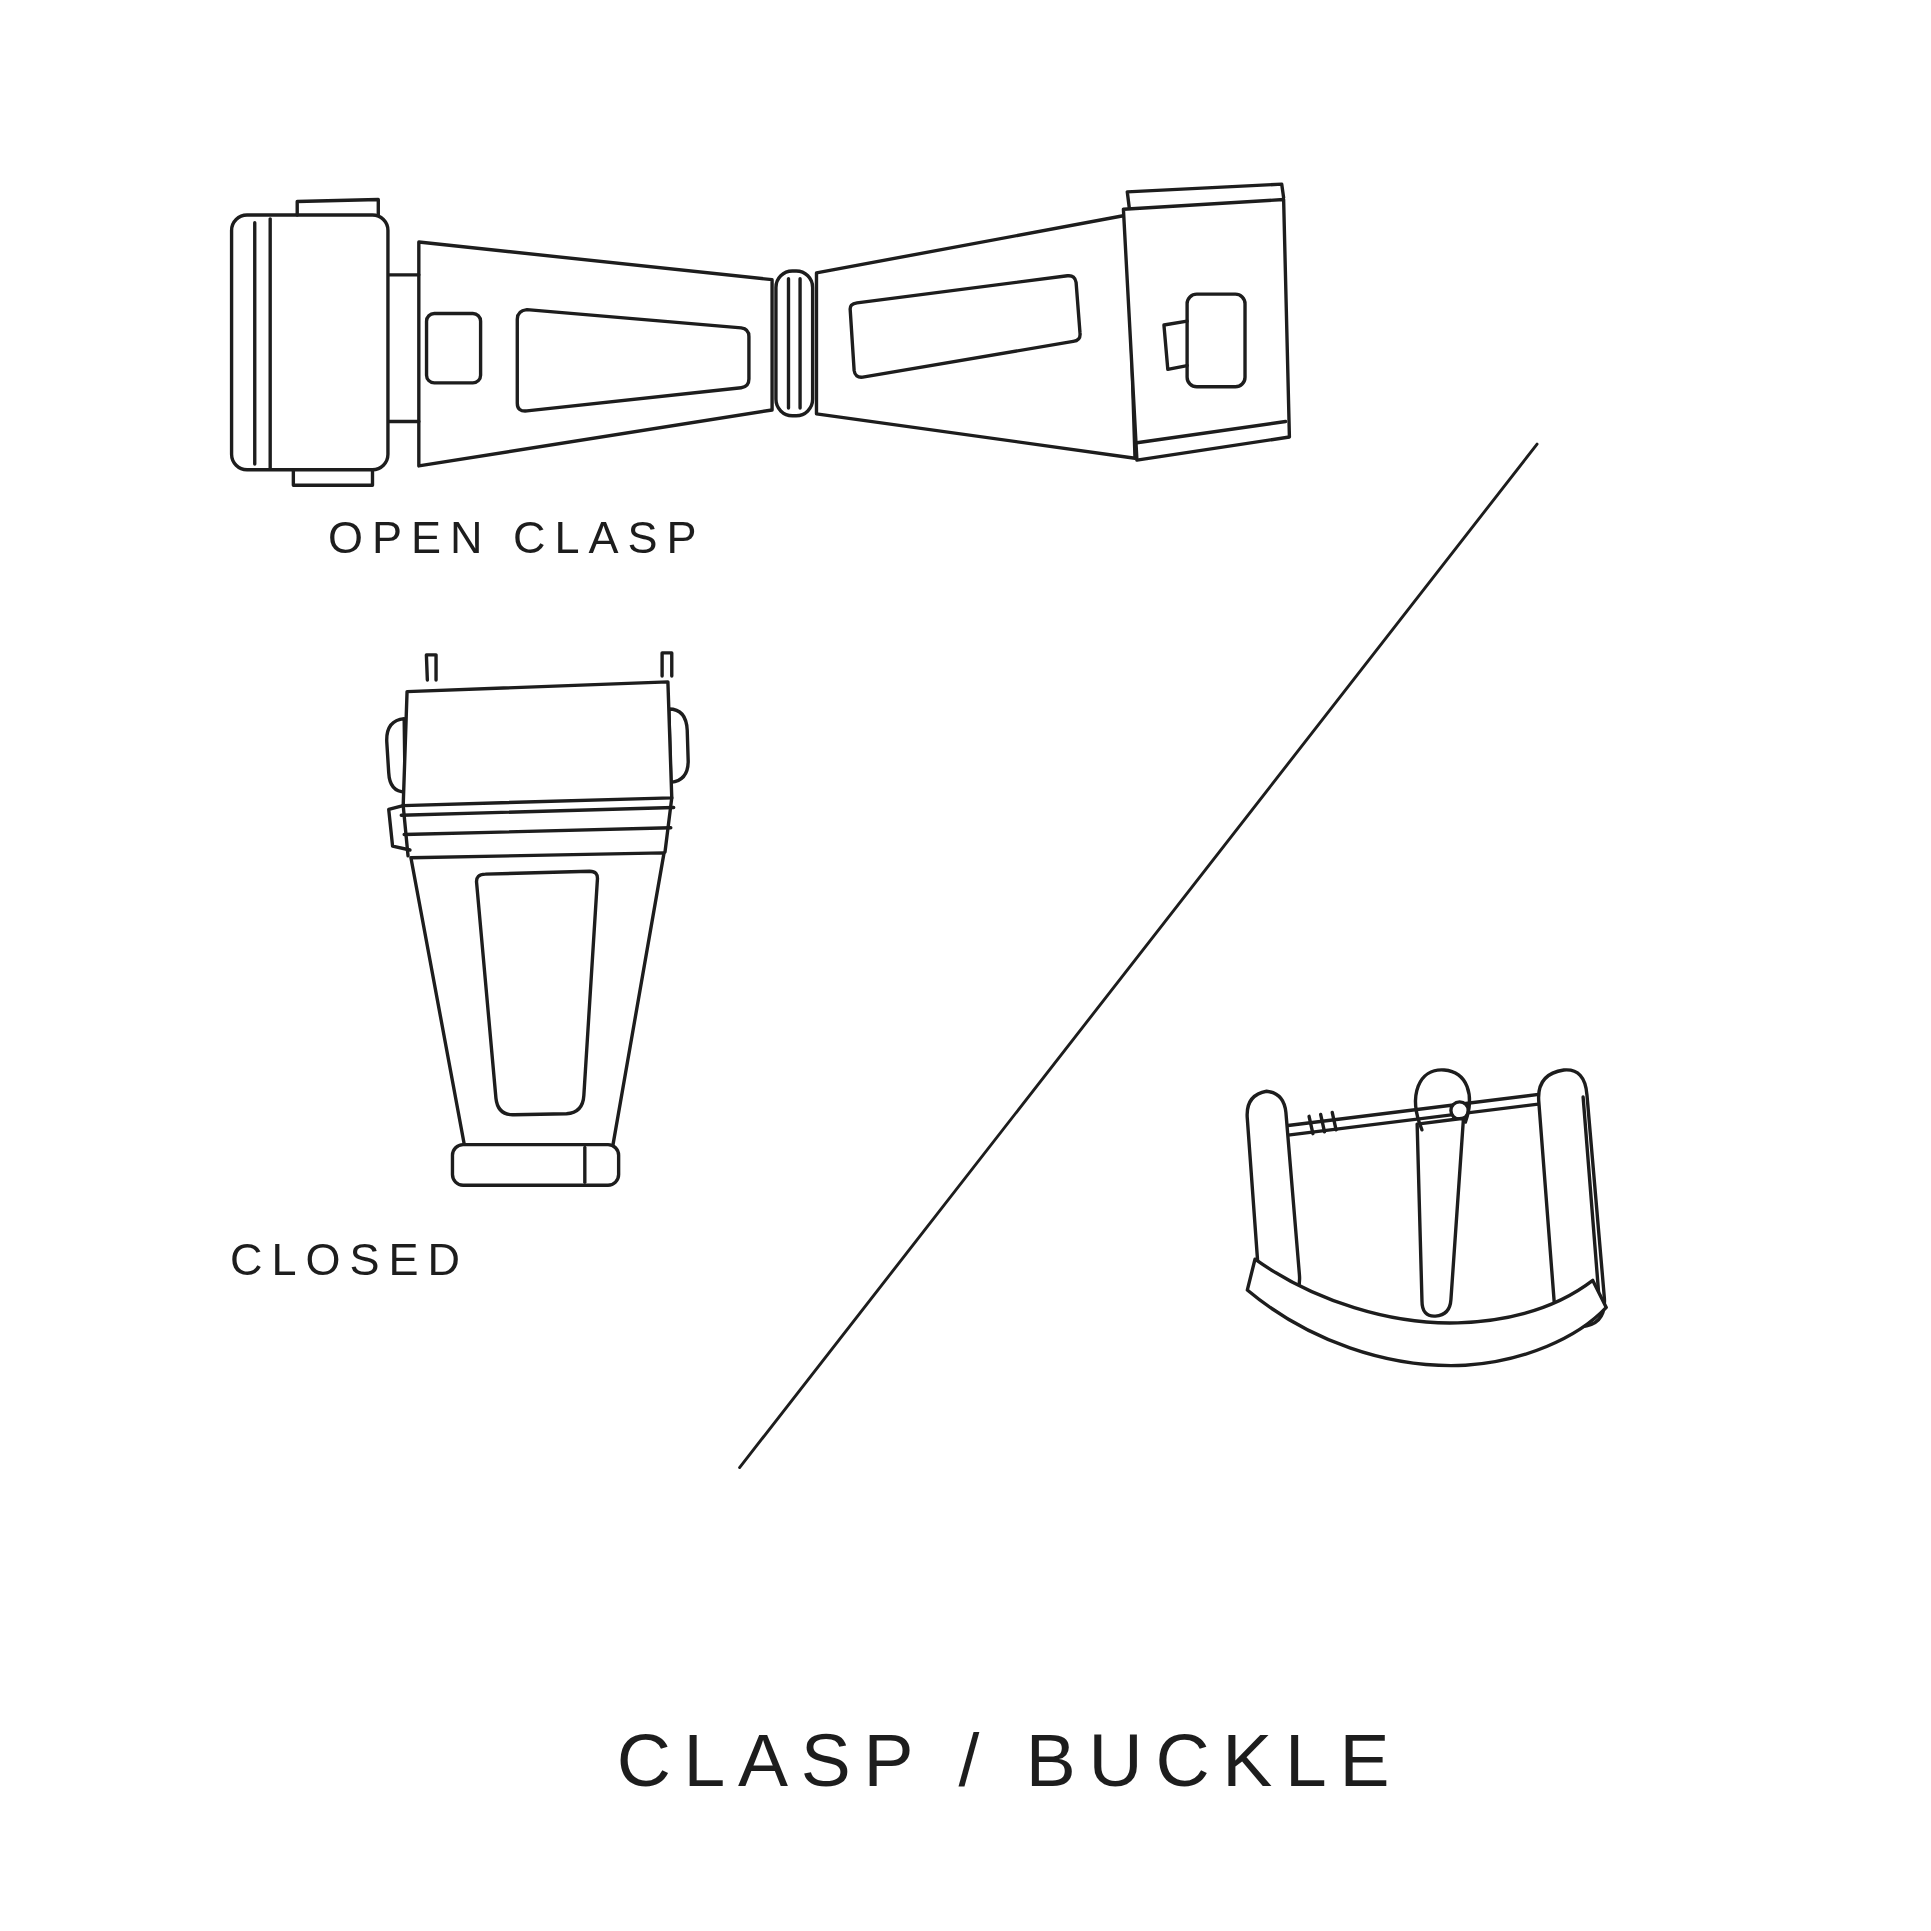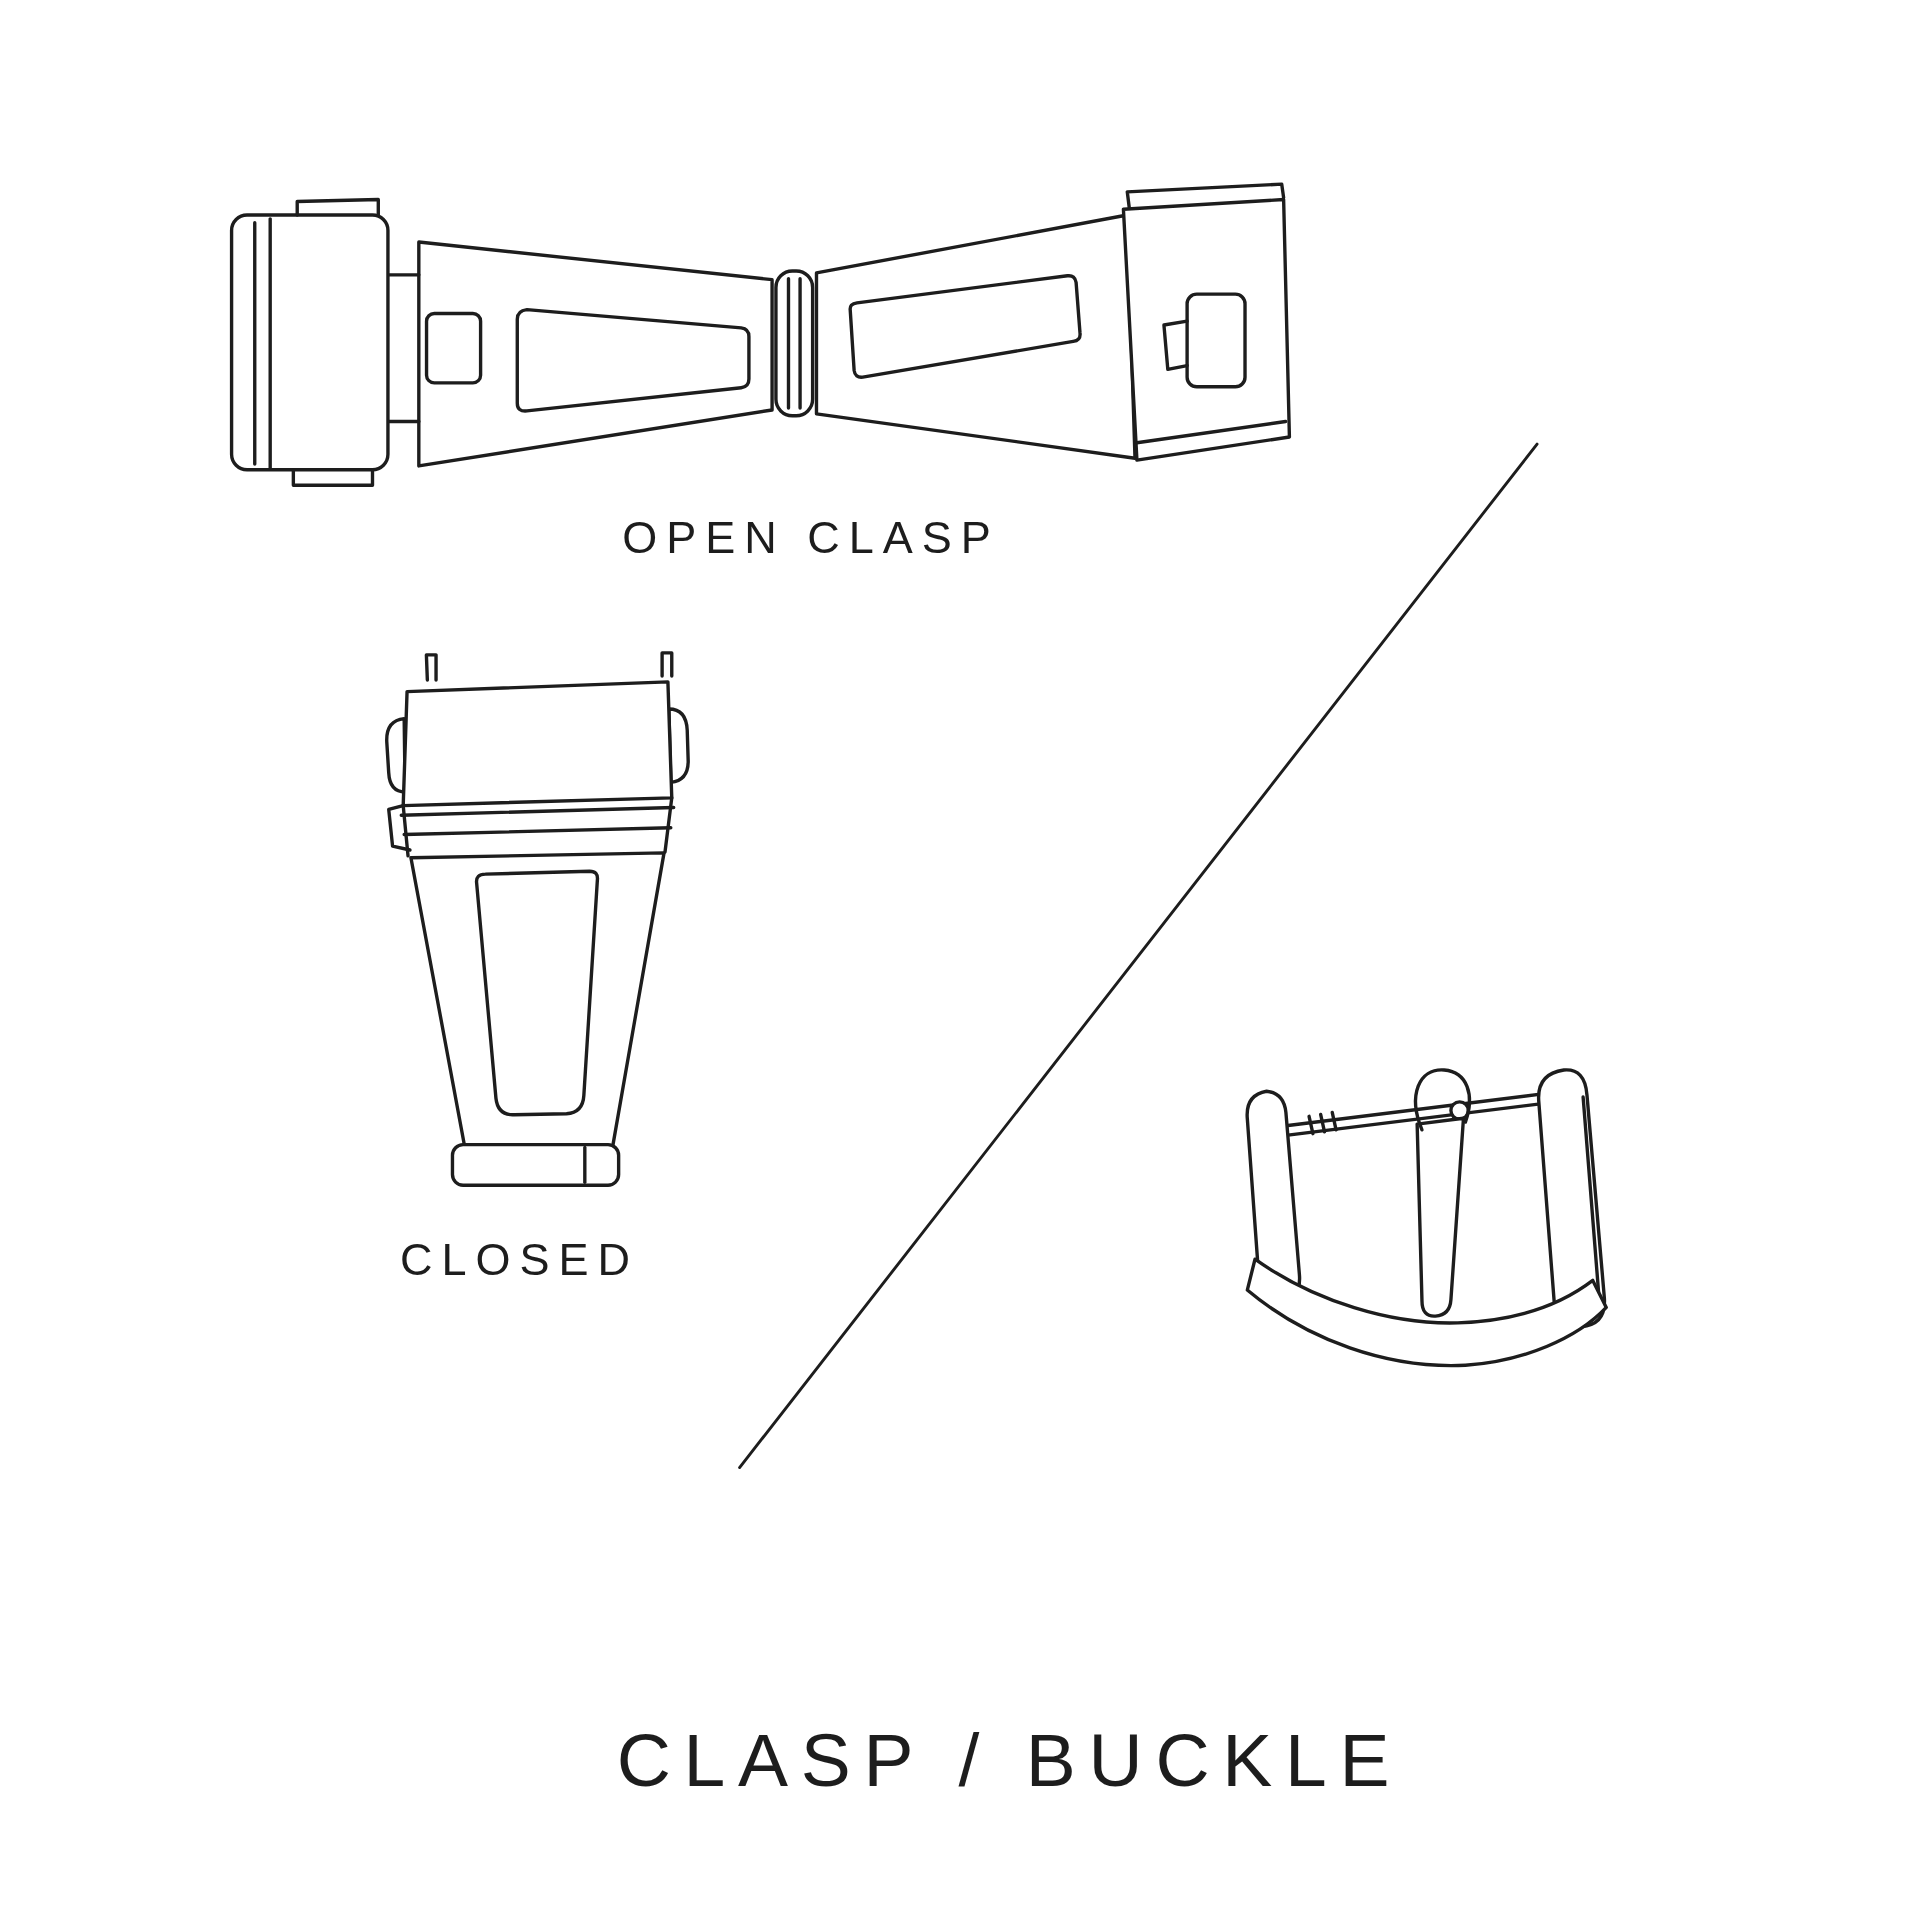--- a/index.html
+++ b/index.html
@@ -19,21 +19,21 @@
     stroke-linejoin:round;
     fill:none;
   }
   .art .f{fill:#ffffff;}
   .label{
     position:absolute;
     color:#1d1d1d;
     font-size:45px;
     font-weight:500;
     letter-spacing:0.2em;
-    text-align:center;
+    text-align:left;
     white-space:nowrap;
   }
   .title{
     position:absolute;
     left:0;top:1717px;width:1931px;
     color:#1d1d1d;
     font-size:75px;
     font-weight:500;
     letter-spacing:0.17em;
     text-align:center;

